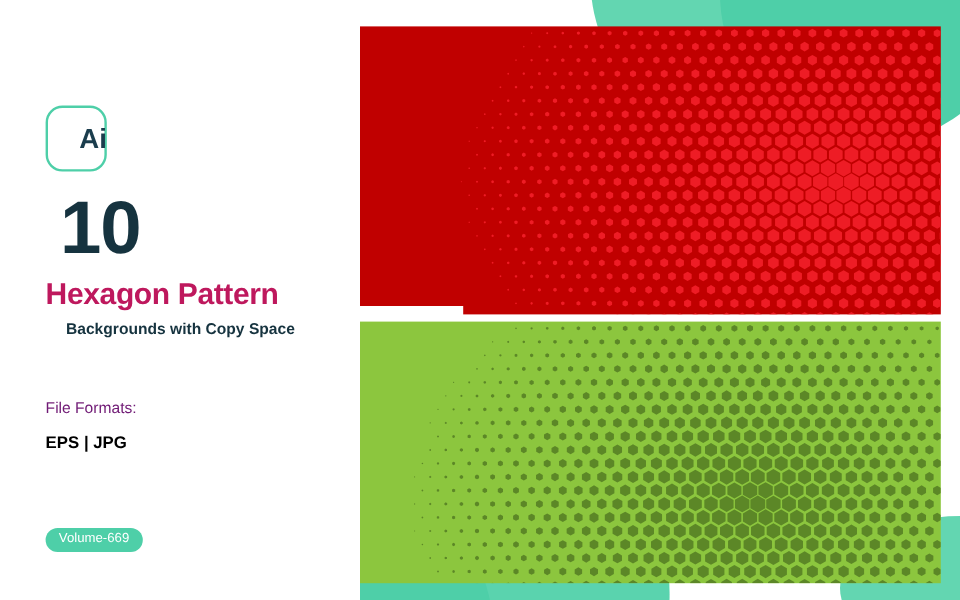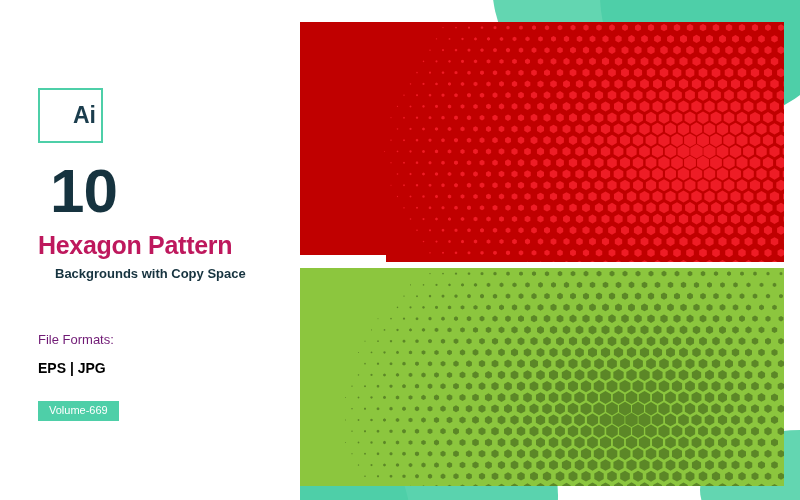--- a/index.html
+++ b/index.html
@@ -79,24 +79,24 @@
     position: absolute;
     left: 38px;
     top: 0;
     width: 262px;
     height: 500px;
   }
   #ai-badge {
     position: absolute;
     left: 0px;
     top: 88px;
-    width: 65px;
+    width: 51px;
     height: 55px;
     border: 2px solid #4ecfa8;
-    border-radius: 0;
+    border-radius: 14px;
     box-sizing: border-box;
     display: flex;
     align-items: center;
     justify-content: center;
     padding-left: 28px;
   }
   #ai-badge-label {
     color: #1b3d4d;
     font-size: 23px;
     font-weight: bold;
@@ -148,24 +148,24 @@
     left: 0px;
     top: 361px;
     font-size: 14px;
     font-weight: bold;
     color: #000000;
     line-height: 1;
   }
   #volume-badge {
     position: absolute;
     left: 0px;
-    top: 401px;
+    top: 440px;
     padding: 4px 11px 5px 11px;
     background: #4ecfa8;
-    border-radius: 0;
+    border-radius: 10px;
     color: #ffffff;
     font-size: 11px;
     line-height: 1;
   }
 
   
   .preview {
     position: absolute;
     overflow: hidden;
   }

